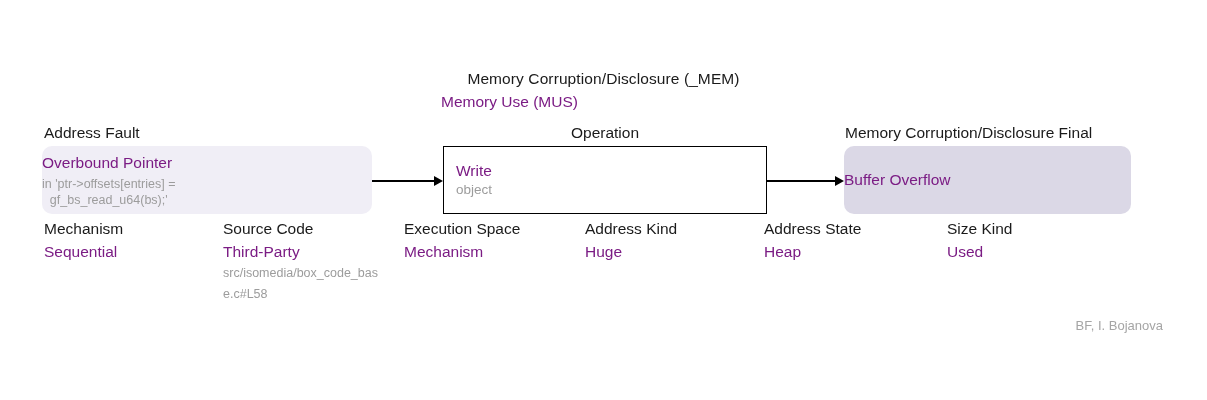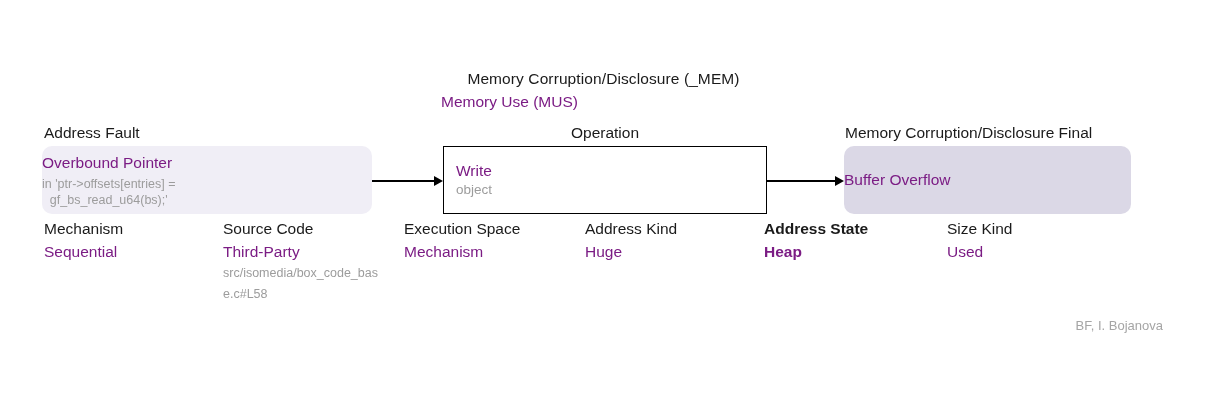--- a/index.html
+++ b/index.html
@@ -125,21 +125,21 @@
     color: #9c9c9c;
     line-height: 21px;
     margin-top: 1px;
     width: 160px;
     word-break: break-all;
   }
   .col-0 { left: 44px; }
   .col-1 { left: 223px; }
   .col-2 { left: 404px; }
   .col-3 { left: 585px; }
-  .col-4 { left: 764px; font-weight: bold; }
+  .col-4 { left: 764px; }
   .col-5 { left: 947px; }
 
   .footer-credit {
     position: absolute;
     top: 318px;
     right: 44px;
     font-size: 13px;
     color: #a5a5a5;
   }
 </style>

